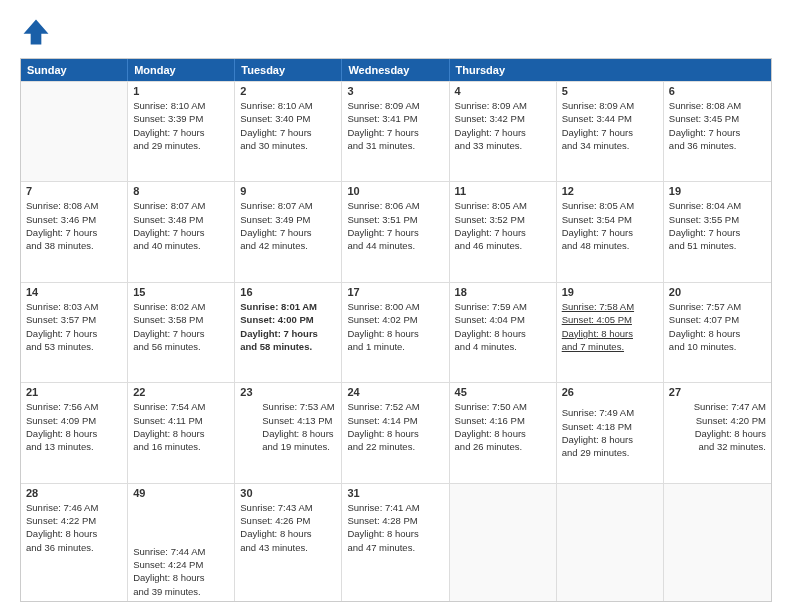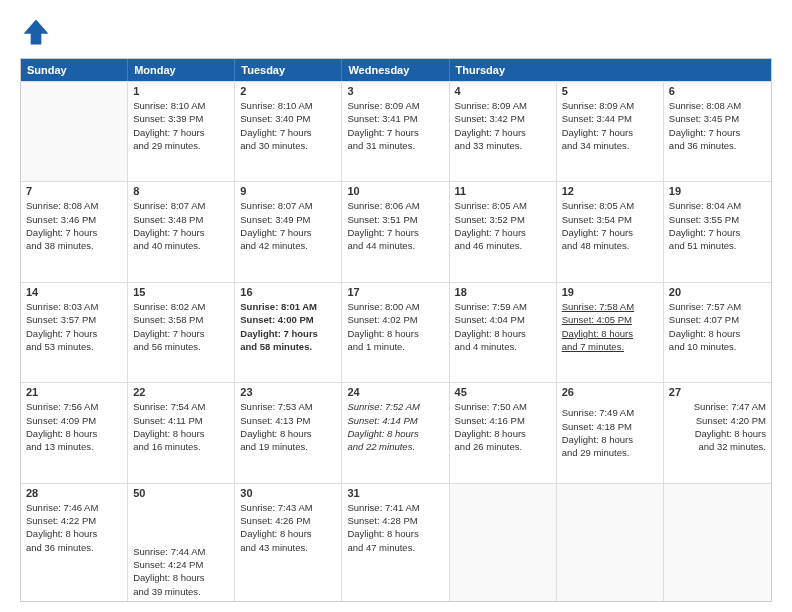--- a/index.html
+++ b/index.html
@@ -289,28 +289,28 @@
           </div>
           <div class="cal-cell">
             <span class="day-number">22</span>
             <div class="cell-detail" style="white-space: pre-line;">Sunrise: 7:54 AM
 Sunset: 4:11 PM
 Daylight: 8 hours
 and 16 minutes.</div>
           </div>
           <div class="cal-cell">
             <span class="day-number">23</span>
-            <div class="cell-detail" style="white-space: pre-line;">Sunrise: 7:53 AM
+            <div class="cell-detail" style="white-space: pre-line; margin-left: 22px;">Sunrise: 7:53 AM
 Sunset: 4:13 PM
 Daylight: 8 hours
 and 19 minutes.</div>
           </div>
           <div class="cal-cell">
             <span class="day-number">24</span>
-            <div class="cell-detail" style="white-space: pre-line; font-style: italic;">Sunrise: 7:52 AM
+            <div class="cell-detail" style="white-space: pre-line;">Sunrise: 7:52 AM
 Sunset: 4:14 PM
 Daylight: 8 hours
 and 22 minutes.</div>
           </div>
           <div class="cal-cell">
             <span class="day-number">45</span>
             <div class="cell-detail" style="white-space: pre-line;">Sunrise: 7:50 AM
 Sunset: 4:16 PM
 Daylight: 8 hours
 and 26 minutes.</div>
@@ -332,21 +332,21 @@
         </div>
         <div class="cal-row">
           <div class="cal-cell">
             <span class="day-number">28</span>
             <div class="cell-detail" style="white-space: pre-line;">Sunrise: 7:46 AM
 Sunset: 4:22 PM
 Daylight: 8 hours
 and 36 minutes.</div>
           </div>
           <div class="cal-cell">
-            <span class="day-number">50</span>
+            <span class="day-number">49</span>
             <div class="cell-detail" style="white-space: pre-line; margin-top: 46px;">Sunrise: 7:44 AM
 Sunset: 4:24 PM
 Daylight: 8 hours
 and 39 minutes.</div>
           </div>
           <div class="cal-cell">
             <span class="day-number">30</span>
             <div class="cell-detail" style="white-space: pre-line;">Sunrise: 7:43 AM
 Sunset: 4:26 PM
 Daylight: 8 hours

